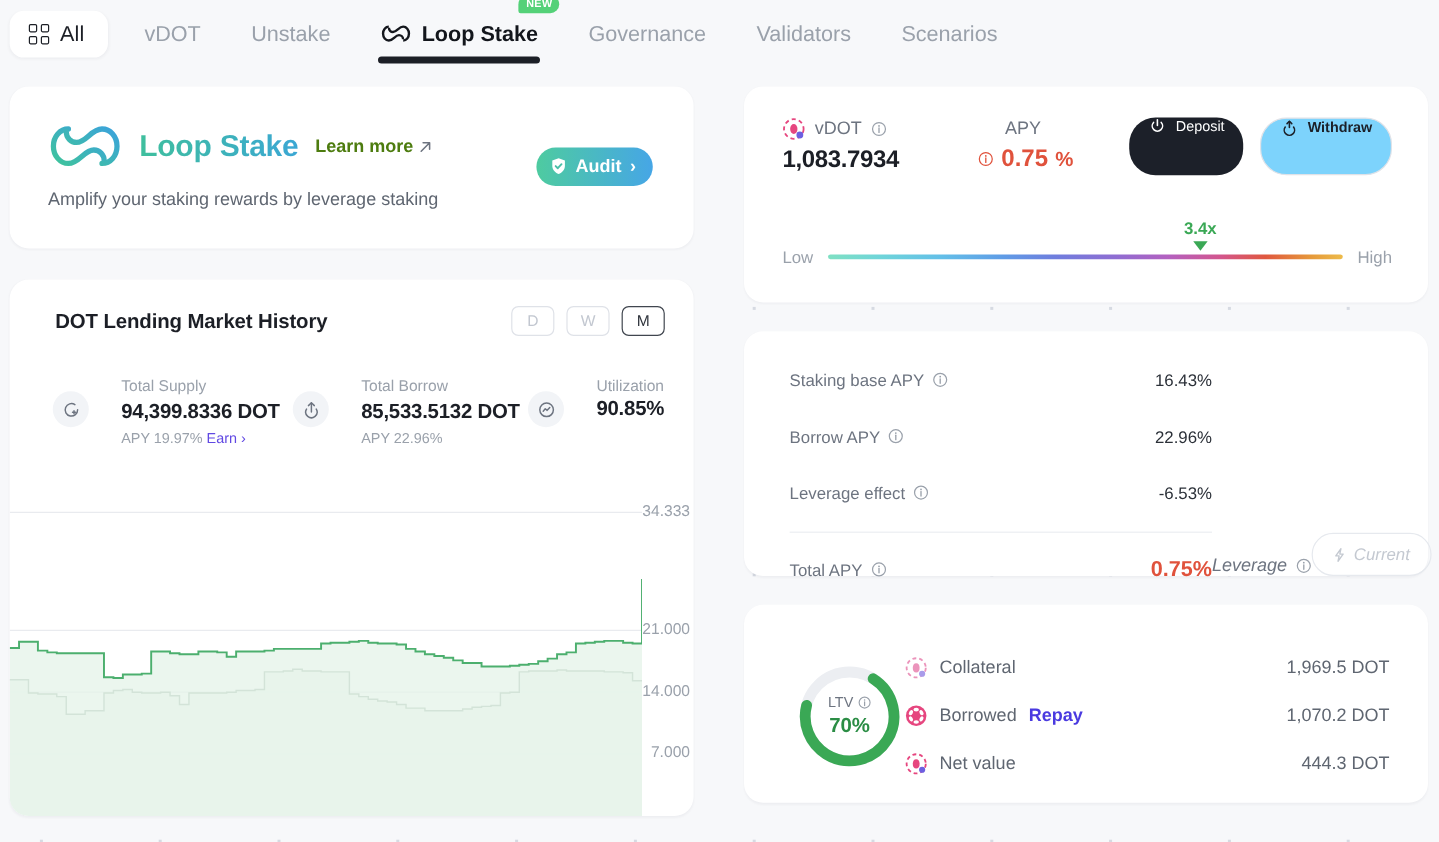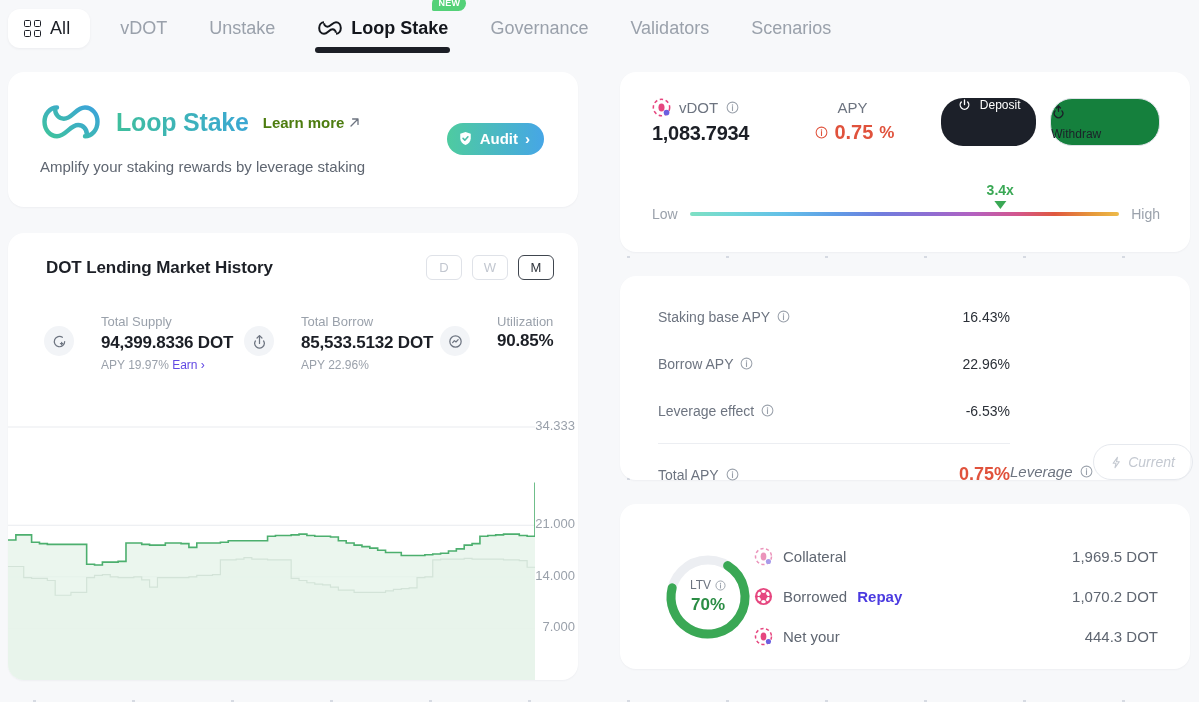--- a/index.html
+++ b/index.html
@@ -136,21 +136,21 @@
   .pos-apy { width: 140px; text-align: left; padding-top: 1px; }
   .apy-lbl { font-size: 15px; color: #6d7480; padding-left: 22px; }
   .apy-val { font-size: 20px; font-weight: 700; color: #e0523c; margin-top: 5px; display:flex; align-items:center; gap:6px; }
   .apy-val .pct { font-weight: 600; font-size: 17px; }
 
   .btn {
     display: flex; justify-content: center; gap: 8px;
     height: 48px; border-radius: 22px; font-size: 12px; cursor: pointer;
   }
   .btn-dark { background: #1c2029; color: #fff; width: 106px; margin-left: auto; font-weight: 500; }
-  .btn-ghost { background: #15803d; color: #1c2029; border: 1px solid #dfe2e8; width: 122px; margin-left: 14px; font-weight: 400; flex-direction: column; }
+  .btn-ghost { background: #7dd3fc; color: #1c2029; border: 1px solid #dfe2e8; width: 122px; margin-left: 14px; font-weight: 700; }
 
   .slider-wrap { position: absolute; left: 32px; right: 30px; bottom: 30px; display: flex; align-items: center; gap: 12px; }
   .slider-end { font-size: 14px; color: #9aa1ab; flex: none; }
   .slider-track {
     flex: 1; height: 4px; border-radius: 2px; position: relative;
     background: linear-gradient(90deg,
       #7fe0c3 0%, #6fd5d9 10%, #63bfe8 22%, #5f9ce6 34%,
       #6f7ede 44%, #8f6dd2 56%, #b361c0 66%, #d2568f 76%,
       #e0583f 85%, #e69a3a 94%, #edbb4a 100%);
   }
@@ -538,19 +538,19 @@
           <span class="amt-name">Borrowed</span>
           <span class="repay">Repay</span>
           <span class="amt-val">1,070.2 DOT</span>
         </div>
         <div class="amt-row">
           <svg width="19" height="19" viewBox="0 0 20 20">
             <circle cx="10" cy="10" r="8.4" fill="none" stroke="#e6467f" stroke-width="1.6" stroke-dasharray="3.4 2.6"></circle>
             <ellipse cx="10" cy="10" rx="3" ry="4.1" fill="#e6467f"></ellipse>
             <circle cx="15.2" cy="15.2" r="2.7" fill="#6d5fe0"></circle>
           </svg>
-          <span class="amt-name">Net your</span>
+          <span class="amt-name">Net value</span>
           <span class="amt-val">444.3 DOT</span>
         </div>
       </div>
     </div>
   </div>
 </div>
 
 </body></html>

